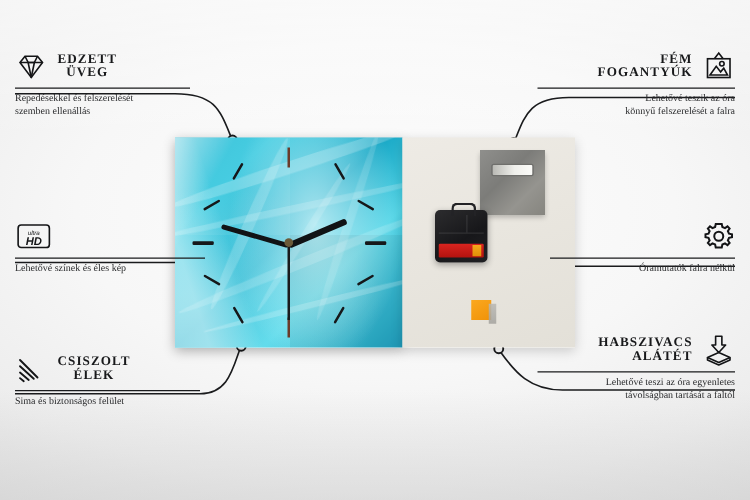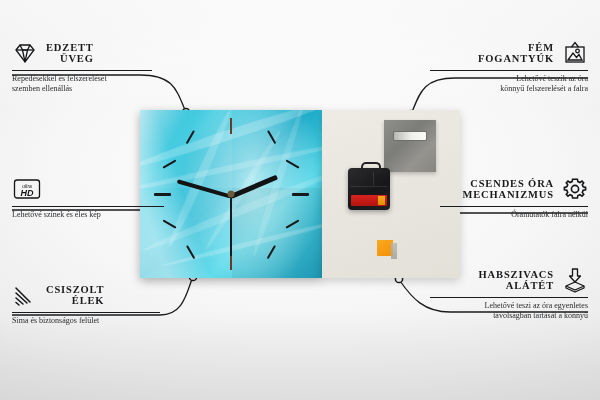--- a/index.html
+++ b/index.html
@@ -86,21 +86,21 @@
     font-size:10.5px;line-height:11.5px;letter-spacing:.85px;
     color:#18191b;font-weight:700;text-transform:uppercase;
     font-family:"Liberation Serif",serif;white-space:pre-line;
   }
   .co-rule{height:1.2px;background:#1a1b1d;margin:4px 0 3px;}
   .co-sub{
     font-size:8px;line-height:10px;color:#2a2b2d;
     font-family:"Liberation Serif",serif;white-space:pre-line;
   }
   .left .co-head{justify-content:flex-start;}
-  .left .co-title{text-align:right;}
+  .left .co-title{text-align:center;}
   .left .co-sub{text-align:left;}
   .right .co-head{justify-content:flex-end;}
   .right .co-title{text-align:right;}
   .right .co-sub{text-align:right;}
   .ico{flex:0 0 auto;width:26px;height:26px;display:block;}
   .ico svg{display:block;}
 
   svg.link{position:absolute;left:0;top:0;width:600px;height:400px;pointer-events:none;}
 </style>
 </head>
@@ -242,22 +242,20 @@
       </span>
       <span class="co-title">CSISZOLT
 ÉLEK</span>
     </div>
     <div class="co-rule"></div>
     <div class="co-sub">Sima és biztonságos felület</div>
   </div>
 
   <div class="callout right" style="left:440px;top:176px;width:148px;">
     <div class="co-head">
-      <span class="co-title">CSENDES ÓRA
-MECHANIZMUS</span>
       <span class="ico">
         <svg viewBox="0 0 26 26">
             <g fill="none" stroke="#141517" stroke-width="1.6">
           <path d="M13 3.2 l2.4 0 0.5 2.4 2.1 0.9 2-1.4 1.7 1.7 -1.4 2 0.9 2.1 2.4 0.5 0 2.4 -2.4 0.5 -0.9 2.1 1.4 2 -1.7 1.7 -2-1.4 -2.1 0.9 -0.5 2.4 -2.4 0 -2.4 0 -0.5-2.4 -2.1-0.9 -2 1.4 -1.7-1.7 1.4-2 -0.9-2.1 -2.4-0.5 0-2.4 2.4-0.5 0.9-2.1 -1.4-2 1.7-1.7 2 1.4 2.1-0.9 0.5-2.4 2.4 0 z"></path>
           <circle cx="13" cy="13" r="3.6"></circle>
         </g>
           </svg>
       </span>
     </div>
     <div class="co-rule"></div>
@@ -273,16 +271,16 @@
             <g fill="none" stroke="#141517" stroke-width="1.3" stroke-linejoin="round">
           <path d="M10.5 2 h5 v7 h3 L13 15 L7.5 9 h3 z"></path>
           <path d="M13 15 L22 19 L13 23 L4 19 Z"></path>
           <path d="M4 19 v2 l9 4 9-4 v-2"></path>
         </g>
           </svg>
       </span>
     </div>
     <div class="co-rule"></div>
     <div class="co-sub">Lehetővé teszi az óra egyenletes
-távolságban tartását a könnyű</div>
+távolságban tartását a faltól</div>
   </div>
 
 </div>
 
 </body></html>

